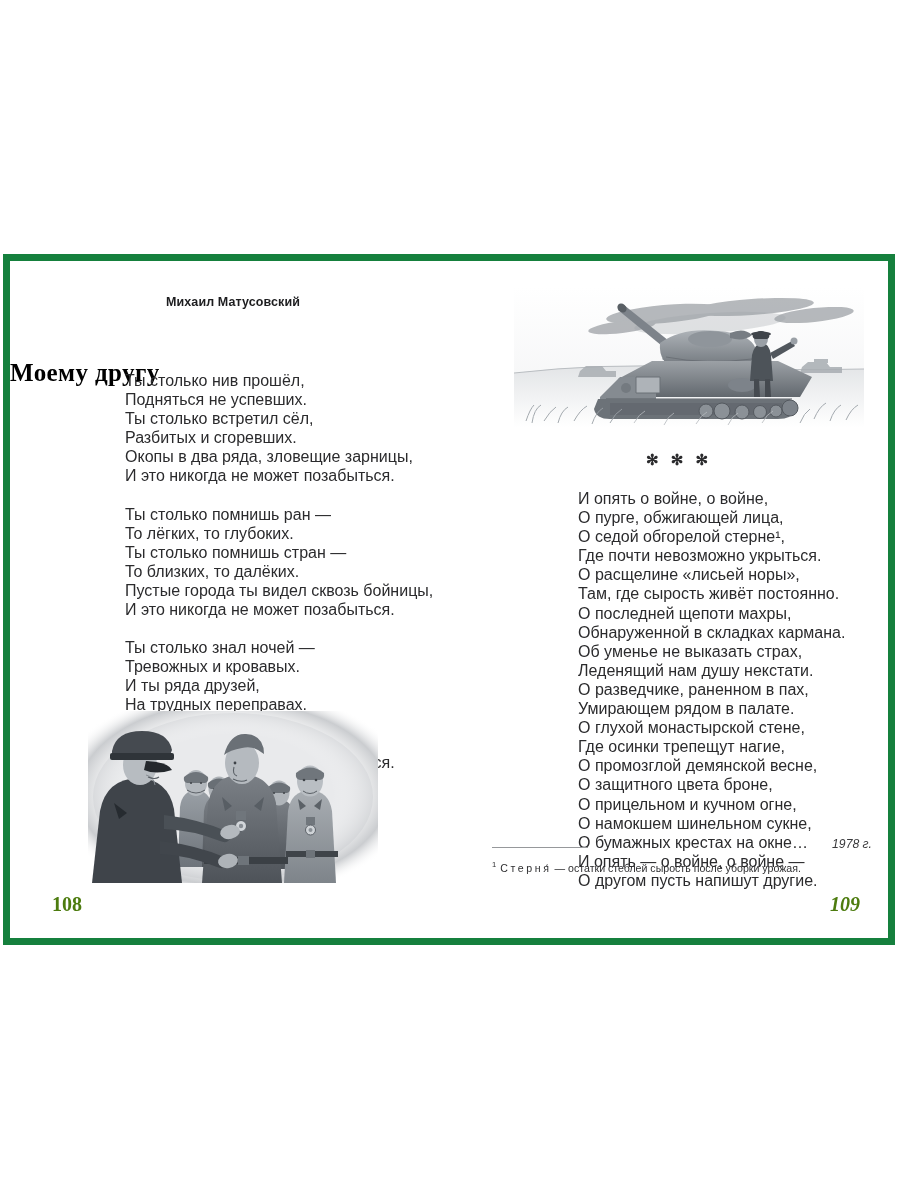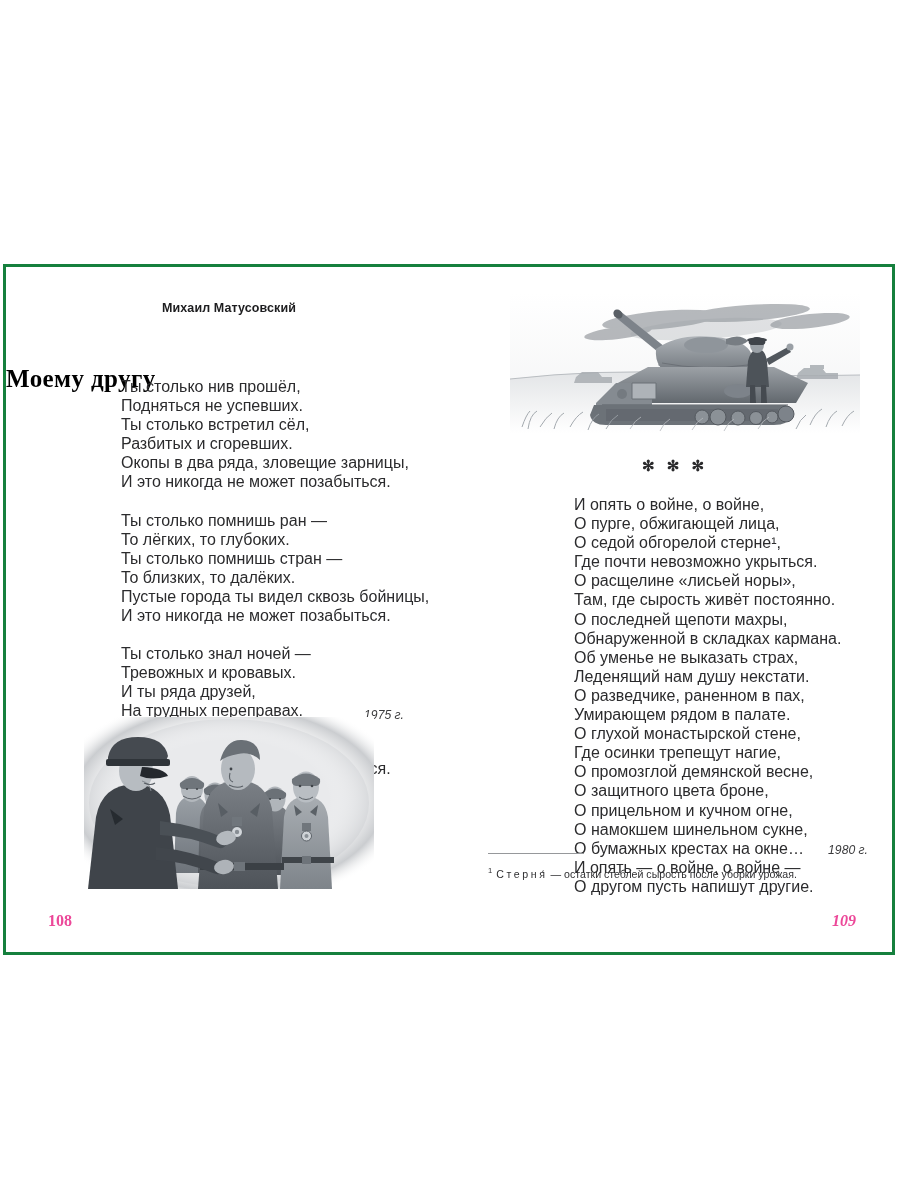--- a/index.html
+++ b/index.html
@@ -13,24 +13,24 @@
     position: relative;
     font-family: "Liberation Sans", sans-serif;
     color: #231f20;
     overflow: hidden;
   }
 
   
   .spread {
     position: absolute;
     left: 3px;
-    top: 264px;
+    top: 254px;
     width: 892px;
     height: 691px;
-    border: 3px solid #15803d;
+    border: 7px solid #15803d;
     background: #ffffff;
     box-sizing: border-box;
   }
 
   .page {
     position: absolute;
     top: 0;
     height: 100%;
     box-sizing: border-box;
   }
@@ -140,23 +140,23 @@
   .footnote-term {
     letter-spacing: 2.6px;
     margin-top: 46px;
   }
 
   
   .folio {
     position: absolute;
     bottom: 22px;
     font-family: "Liberation Serif", serif;
-    font-size: 16px;
+    font-size: 20px;
     font-weight: bold;
-    color: #ec4899;
+    color: #4d7c0f;
   }
   .folio-left  { left: 42px; }
   .folio-right { right: 42px; font-style: italic; }
 
   
   .illus { position: absolute; }
   .illus svg { display: block; }
   .illus-tank {
     left: 58px;
     top: 26px;
@@ -195,21 +195,20 @@
 Пустые города ты видел сквозь бойницы,
 И это никогда не может позабыться.</p>
       <p class="stanza">Ты столько знал ночей —
 Тревожных и кровавых.
 И ты ряда друзей,
 На трудных переправах.
 Пролистаны года — страница за страницей,
 И это никогда не может позабыться.</p>
     </div>
 
-    <div class="dateline dateline-left">1975 г.</div>
 
     <div class="illus illus-medal">
       <svg viewBox="0 0 290 172" width="290" height="172" role="img">
         <defs>
           <radialGradient id="vig" cx="50%" cy="48%" r="62%">
             <stop offset="55%" stop-color="#ffffff" stop-opacity="0"></stop>
             <stop offset="86%" stop-color="#b9bcc0" stop-opacity="0.75"></stop>
             <stop offset="100%" stop-color="#ffffff" stop-opacity="0"></stop>
           </radialGradient>
           <linearGradient id="tunicA" x1="0" y1="0" x2="0" y2="1">
@@ -456,21 +455,21 @@
 Где осинки трепещут нагие,
 О промозглой демянской весне,
 О защитного цвета броне,
 О прицельном и кучном огне,
 О намокшем шинельном сукне,
 О бумажных крестах на окне…
 И опять — о войне, о войне —
 О другом пусть напишут другие.</p>
     </div>
 
-    <div class="dateline dateline-right">1980 г.</div>
+    <div class="dateline dateline-right">1978 г.</div>
 
     <div class="footnote">
       <div class="footnote-rule"></div>
       <div class="footnote-text">
         <span class="footnote-marker">1</span><span class="footnote-term">Стерня́</span> <span>— остатки стеблей сырость после уборки урожая.</span>
       </div>
     </div>
 
     <div class="folio folio-right">109</div>
   </div>

